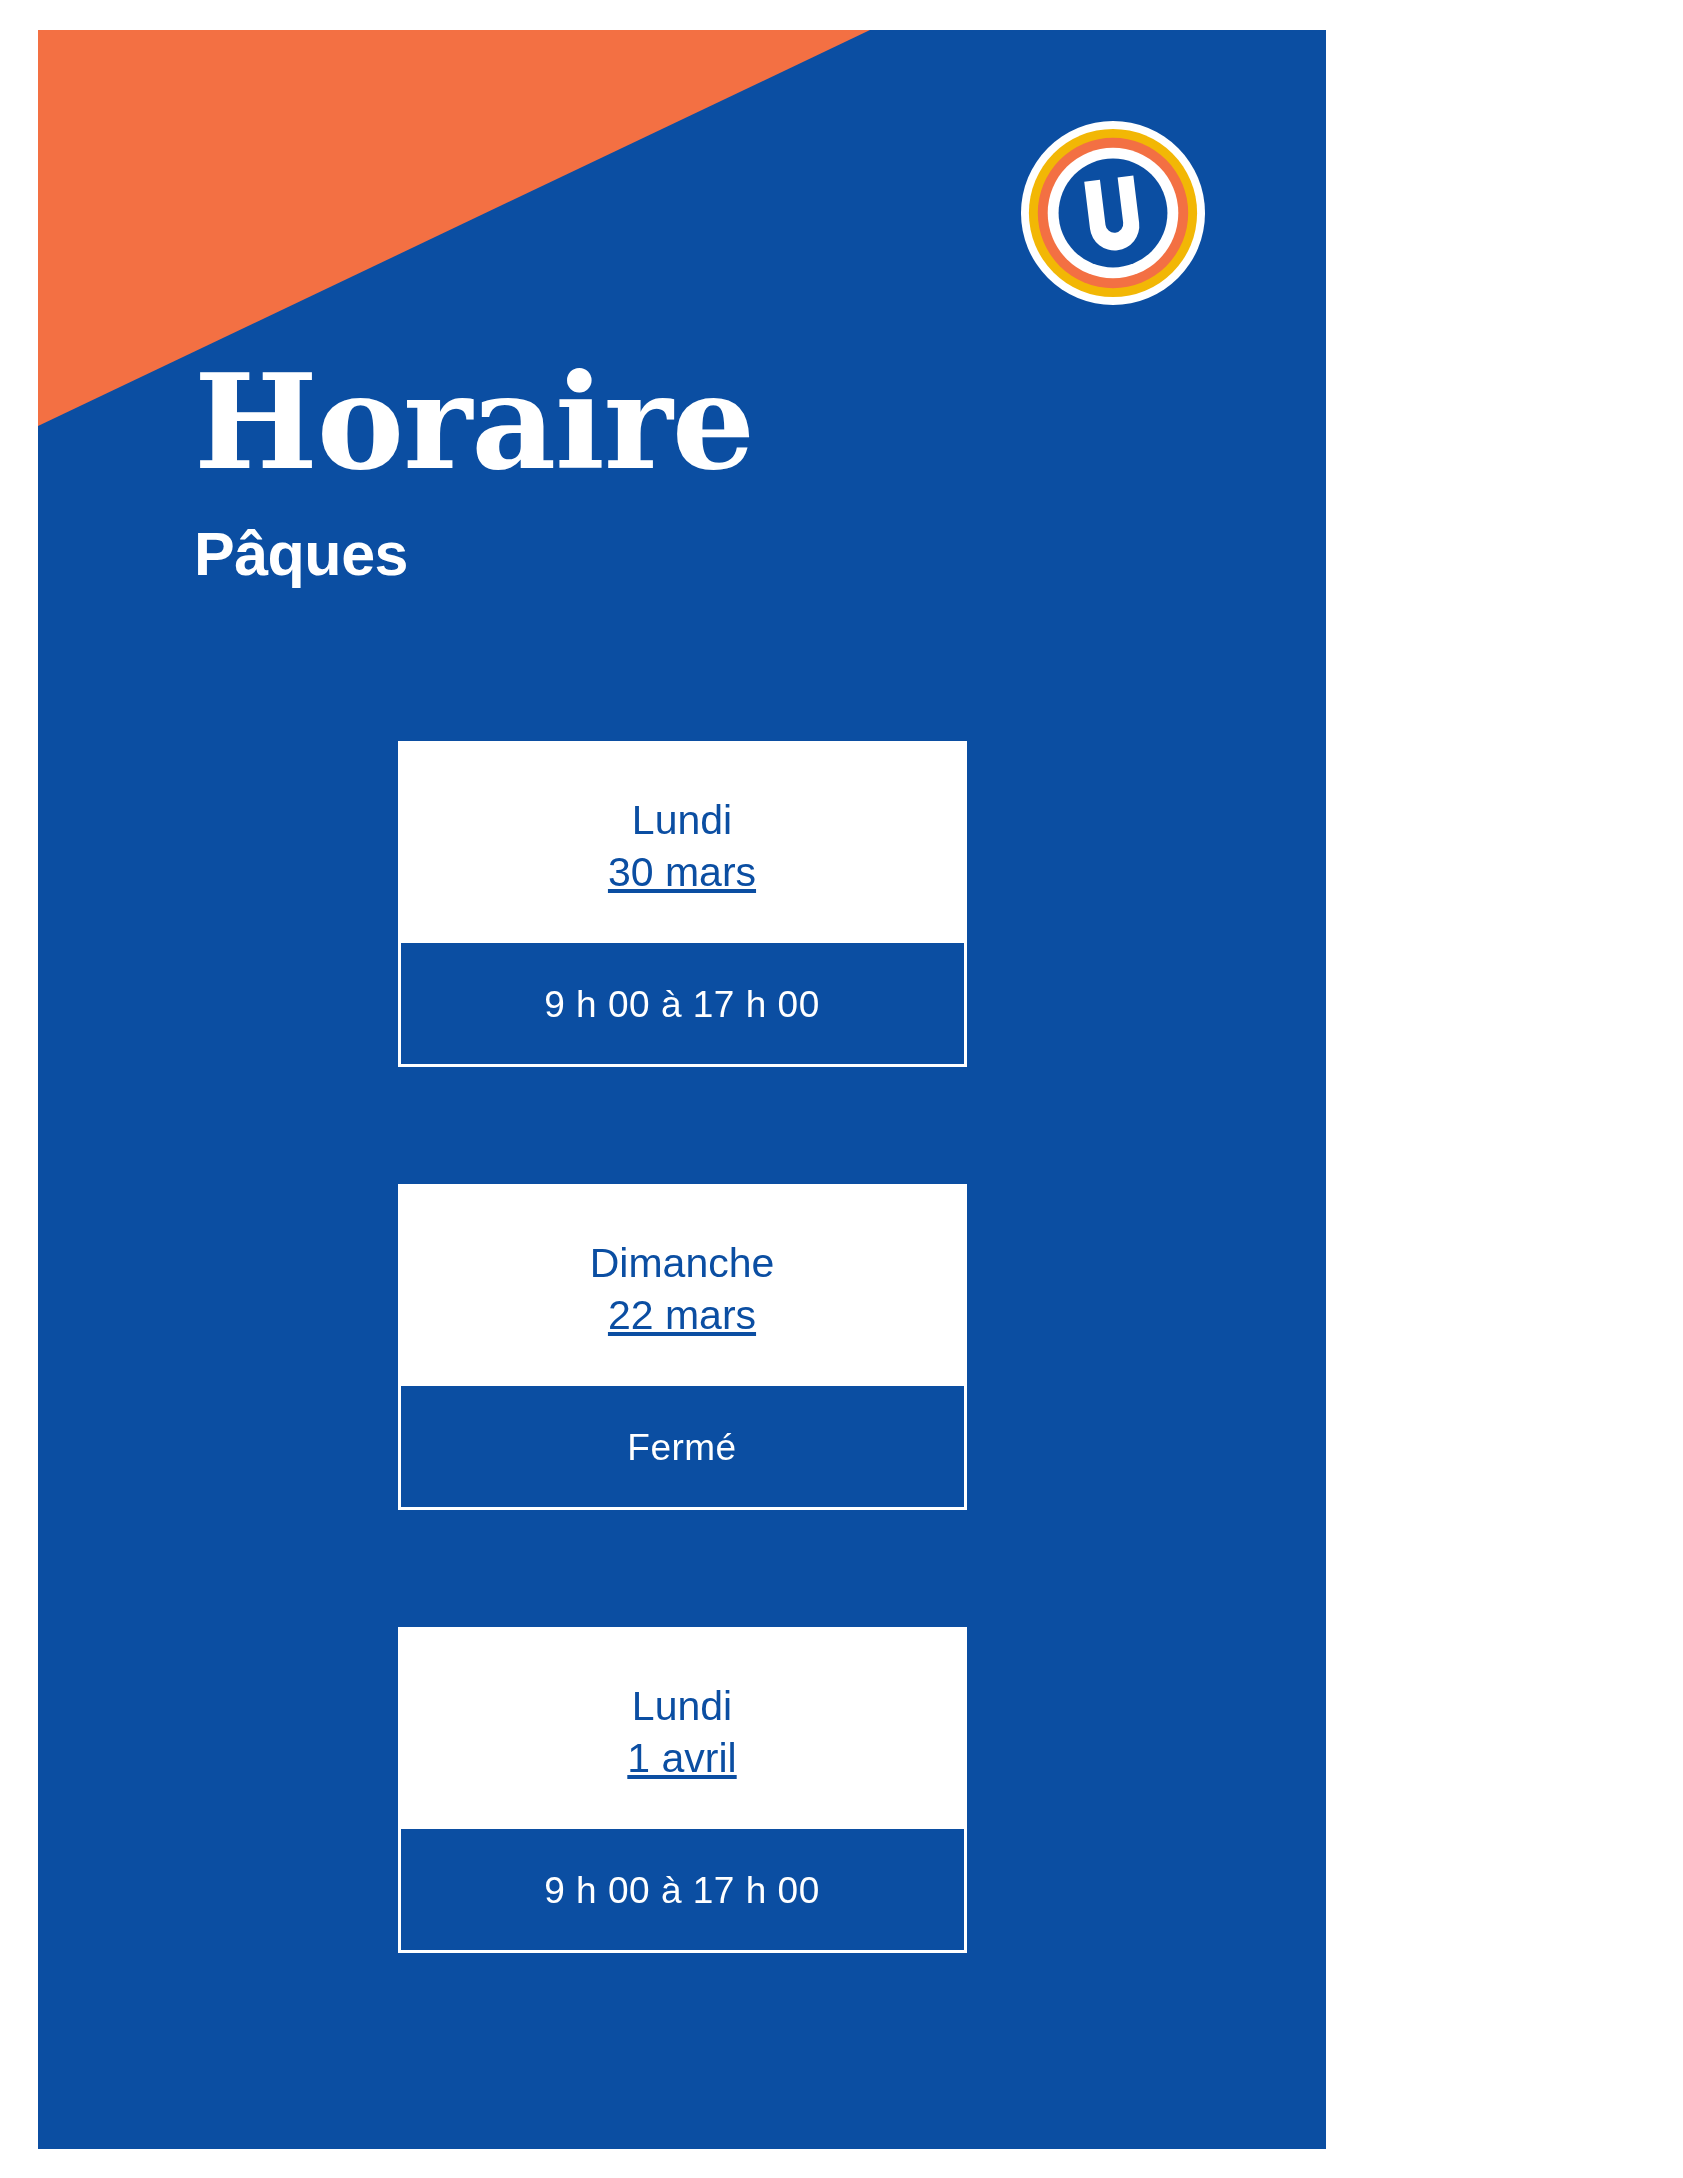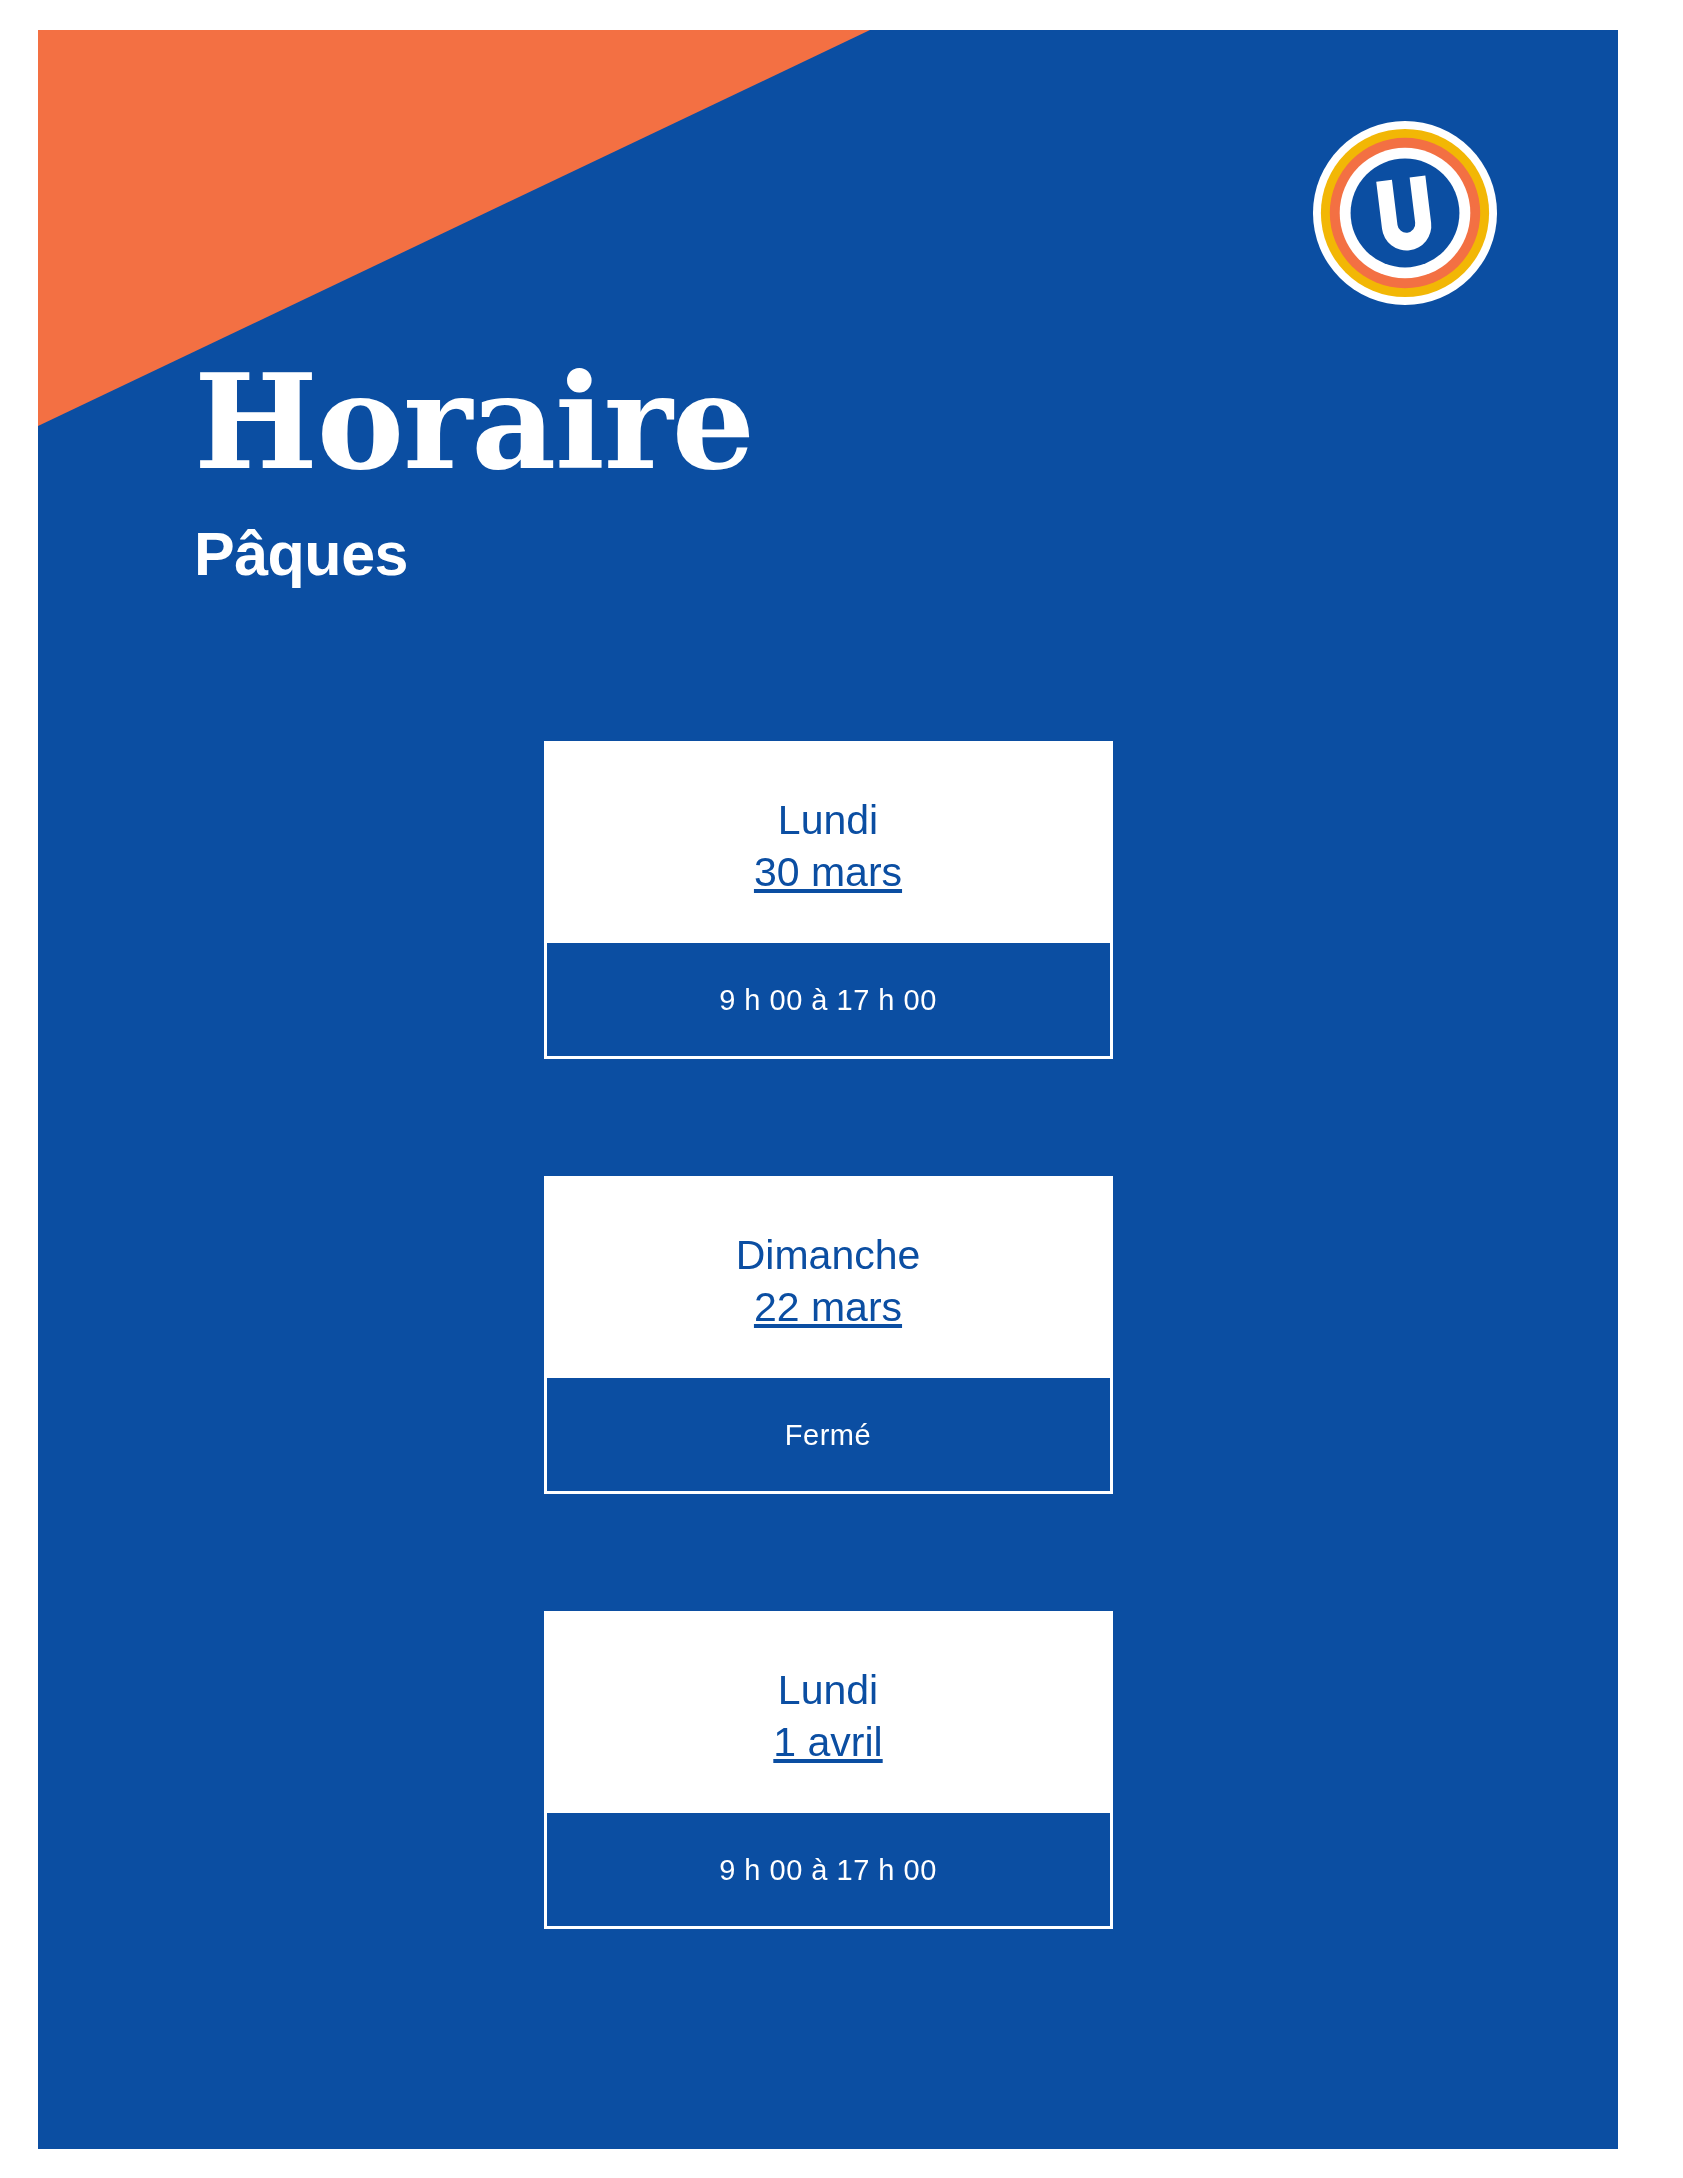--- a/index.html
+++ b/index.html
@@ -11,21 +11,21 @@
     width: 1683px;
     height: 2178px;
     font-family: "Liberation Sans", sans-serif;
     overflow: hidden;
   }
 
   .poster {
     position: absolute;
     left: 38px;
     top: 30px;
-    width: 1580px;
+    width: 1288px;
     height: 2119px;
     background: #0B4EA2;
     overflow: hidden;
   }
 
   
   .corner-wedge {
     position: absolute;
     left: 0;
     top: 0;
@@ -98,21 +98,21 @@
   .card-day .d-name { display: block; }
   .card-day .d-date { display: block; text-decoration: underline; }
 
   .card-hours {
     background: #0B4EA2;
     border: 3px solid #ffffff;
     border-top: none;
     color: #ffffff;
     text-align: center;
     font-family: "Liberation Sans", sans-serif;
-    font-size: 29px;
+    font-size: 37px;
     line-height: 1.0;
     padding: 43px 10px 41px 10px;
     box-sizing: border-box;
     letter-spacing: 0.5px;
   }
 </style>
 </head>
 <body>
 
 <div class="poster">

